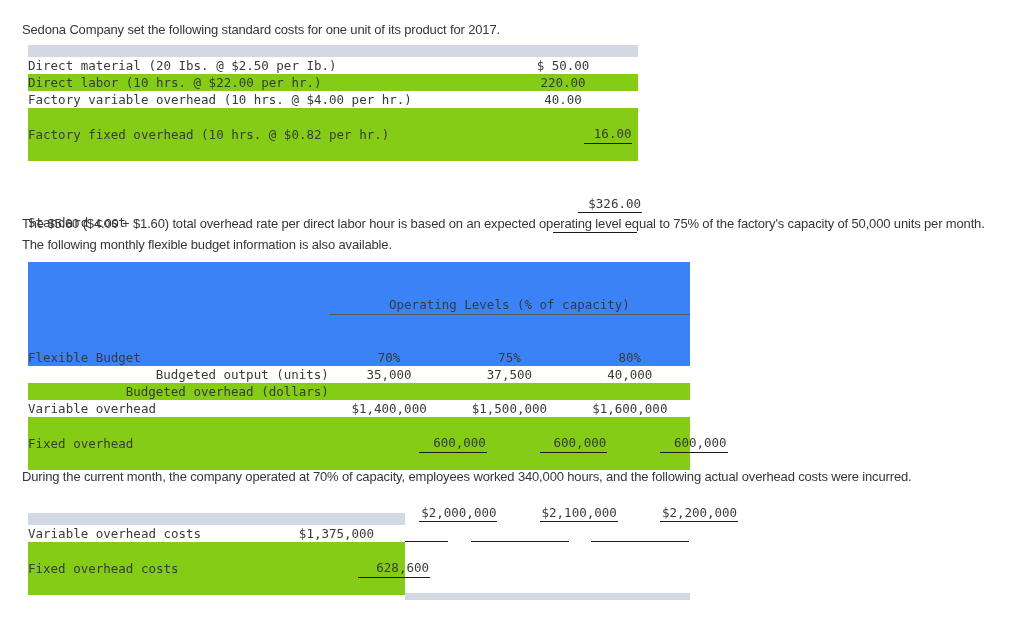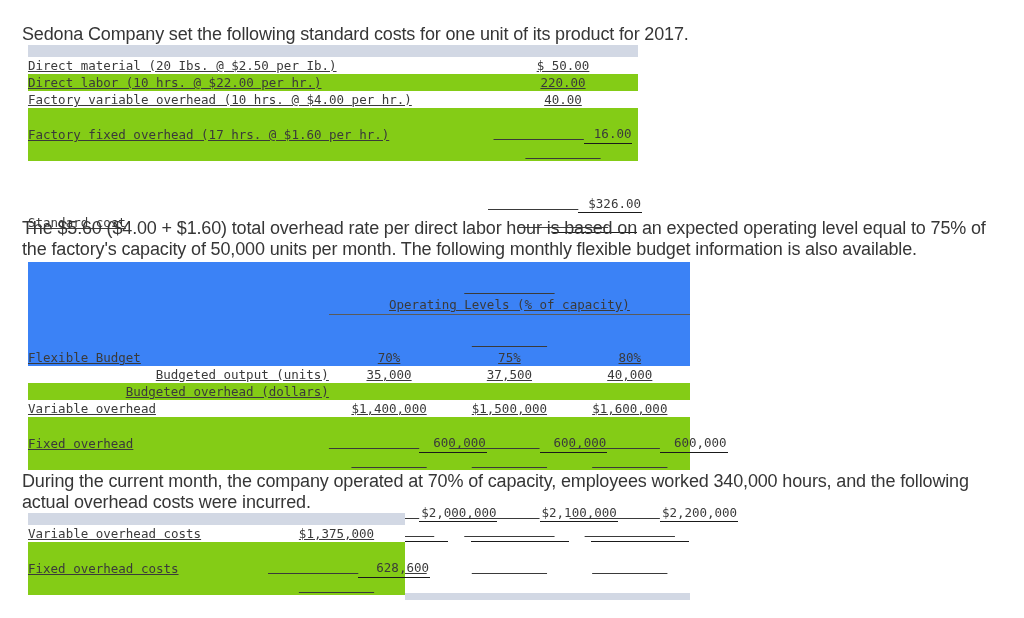--- a/index.html
+++ b/index.html
@@ -17,21 +17,21 @@
   .page {
     position: relative;
     width: 1024px;
     height: 618px;
   }
 
   
   .prose {
     position: absolute;
     font-family: "Liberation Sans", sans-serif;
-    font-size: 18px;
+    font-size: 13px;
     line-height: 21px;
     color: #363636;
     letter-spacing: -0.15px;
   }
   #intro-paragraph { left: 22px; top: 6px; width: 980px; }
   #overhead-rate-paragraph { left: 22px; top: 200px; width: 985px; }
   #actual-costs-paragraph { left: 22px; top: 453px; width: 985px; }
 
   
   .tbl-block {
@@ -54,21 +54,20 @@
     border-collapse: collapse;
     width: 100%;
     table-layout: fixed;
   }
   table.grid td {
     padding: 0;
     height: 17px;
     line-height: 17px;
     vertical-align: middle;
     white-space: pre;
-    text-decoration: underline;
   }
   .lbl { padding-left: 14px; text-align: left; }
   .num { text-align: center; padding-right: 10px; }
   .zebra-a { background: #ffffff; }
   .zebra-b { background: #84cc16; }
   .hdrband { background: #3b82f6; }
   .spacer-row td { height: 6px; line-height: 6px; }
   .ind1 { padding-left: 14px; text-align: right; }
   .ind2 { padding-left: 34px; }
 
@@ -132,21 +131,21 @@
         </tr>
         <tr class="zebra-b">
           <td class="lbl">Direct labor (10 hrs. @ $22.00 per hr.)</td>
           <td class="num">220.00</td>
         </tr>
         <tr class="zebra-a">
           <td class="lbl">Factory variable overhead (10 hrs. @ $4.00 per hr.)</td>
           <td class="num">40.00</td>
         </tr>
         <tr class="zebra-b">
-          <td class="lbl">Factory fixed overhead (17 hrs. @ $1.60 per hr.)</td>
+          <td class="lbl">Factory fixed overhead (10 hrs. @ $0.82 per hr.)</td>
           <td class="num">
             <span style="display:inline-block;border-bottom:1px solid #1a1a1a;padding:0 1px 1px 10px;">16.00</span>
           </td>
         </tr>
         <tr class="spacer-row zebra-a">
             <td></td>
             <td></td>
           </tr>
         <tr class="zebra-a">
           <td class="lbl">Standard cost</td>

